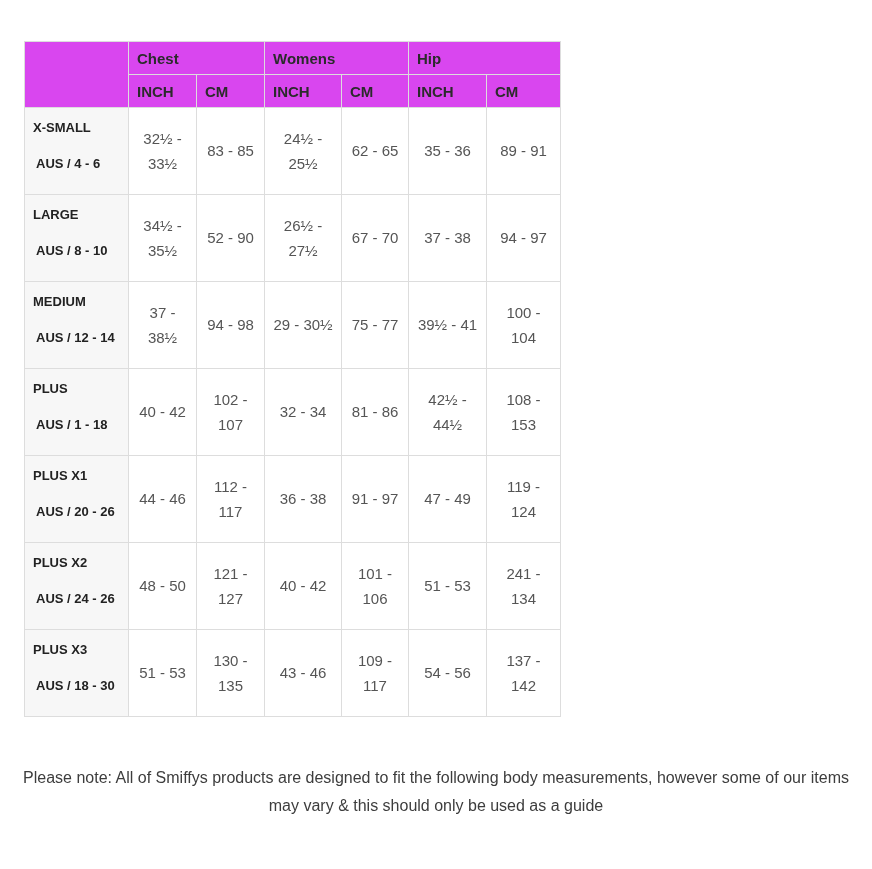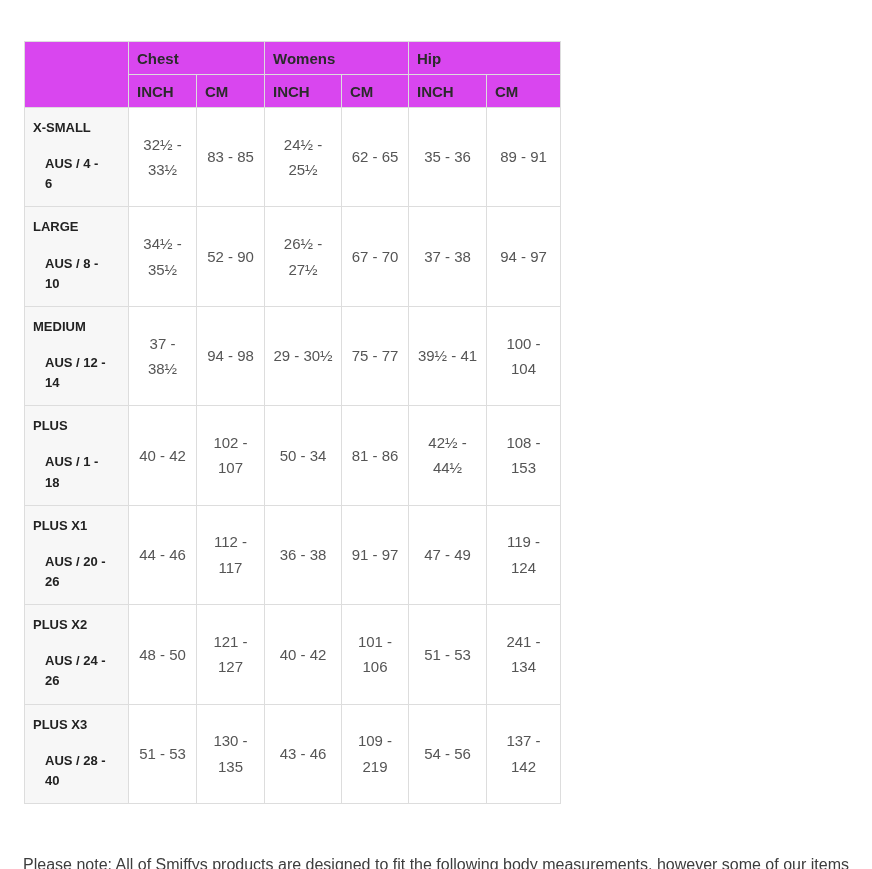--- a/index.html
+++ b/index.html
@@ -48,21 +48,21 @@
     background: #f7f7f7;
     text-align: left;
     vertical-align: top;
     padding: 10px 8px 0 8px;
     font-size: 13px;
     font-weight: bold;
     color: #222222;
     line-height: 1.55;
   }
   .rowlabel .size-name { margin: 0 0 16px 0; }
-  .rowlabel .aus-name  { margin: 12px; }
+  .rowlabel .aus-name  { margin: 3px; }
   .size-table tbody td {
     text-align: center;
     vertical-align: middle;
     font-size: 15px;
     color: #555555;
     padding: 0 8px;
     line-height: 1.7;
     background: #ffffff;
   }
 
@@ -144,21 +144,21 @@
         <td>39½ - 41</td>
         <td>100 - 104</td>
       </tr>
       <tr>
         <th class="rowlabel">
           <div class="size-name">PLUS</div>
           <div class="aus-name">AUS / 1 - 18</div>
         </th>
         <td>40 - 42</td>
         <td>102 - 107</td>
-        <td>50 - 34</td>
+        <td>32 - 34</td>
         <td>81 - 86</td>
         <td>42½ - 44½</td>
         <td>108 - 153</td>
       </tr>
       <tr>
         <th class="rowlabel">
           <div class="size-name">PLUS X1</div>
           <div class="aus-name">AUS / 20 - 26</div>
         </th>
         <td>44 - 46</td>
@@ -176,26 +176,26 @@
         <td>48 - 50</td>
         <td>121 - 127</td>
         <td>40 - 42</td>
         <td>101 - 106</td>
         <td>51 - 53</td>
         <td>241 - 134</td>
       </tr>
       <tr>
         <th class="rowlabel">
           <div class="size-name">PLUS X3</div>
-          <div class="aus-name">AUS / 28 - 40</div>
+          <div class="aus-name">AUS / 18 - 30</div>
         </th>
         <td>51 - 53</td>
         <td>130 - 135</td>
         <td>43 - 46</td>
-        <td>109 - 219</td>
+        <td>109 - 117</td>
         <td>54 - 56</td>
         <td>137 - 142</td>
       </tr>
     </tbody>
   </table>
 
   <p class="footer-note">Please note: All of Smiffys products are designed to fit the following body measurements, however some of our items may vary &amp; this should only be used as a guide</p>
 
 </div>
 

